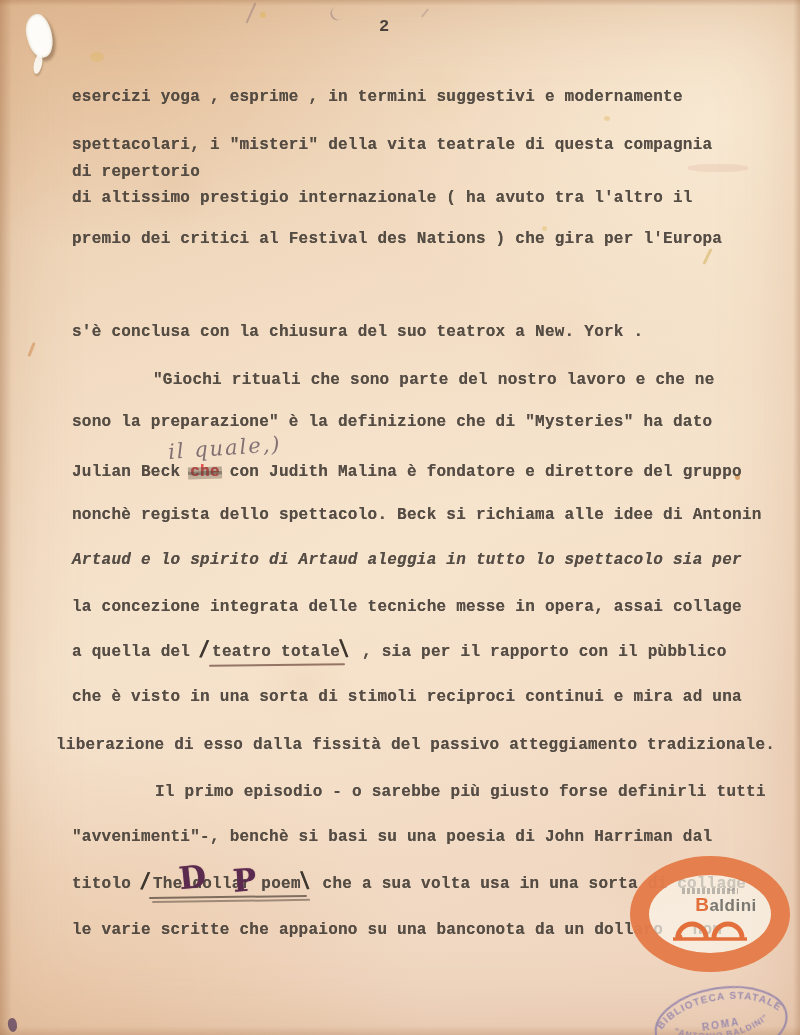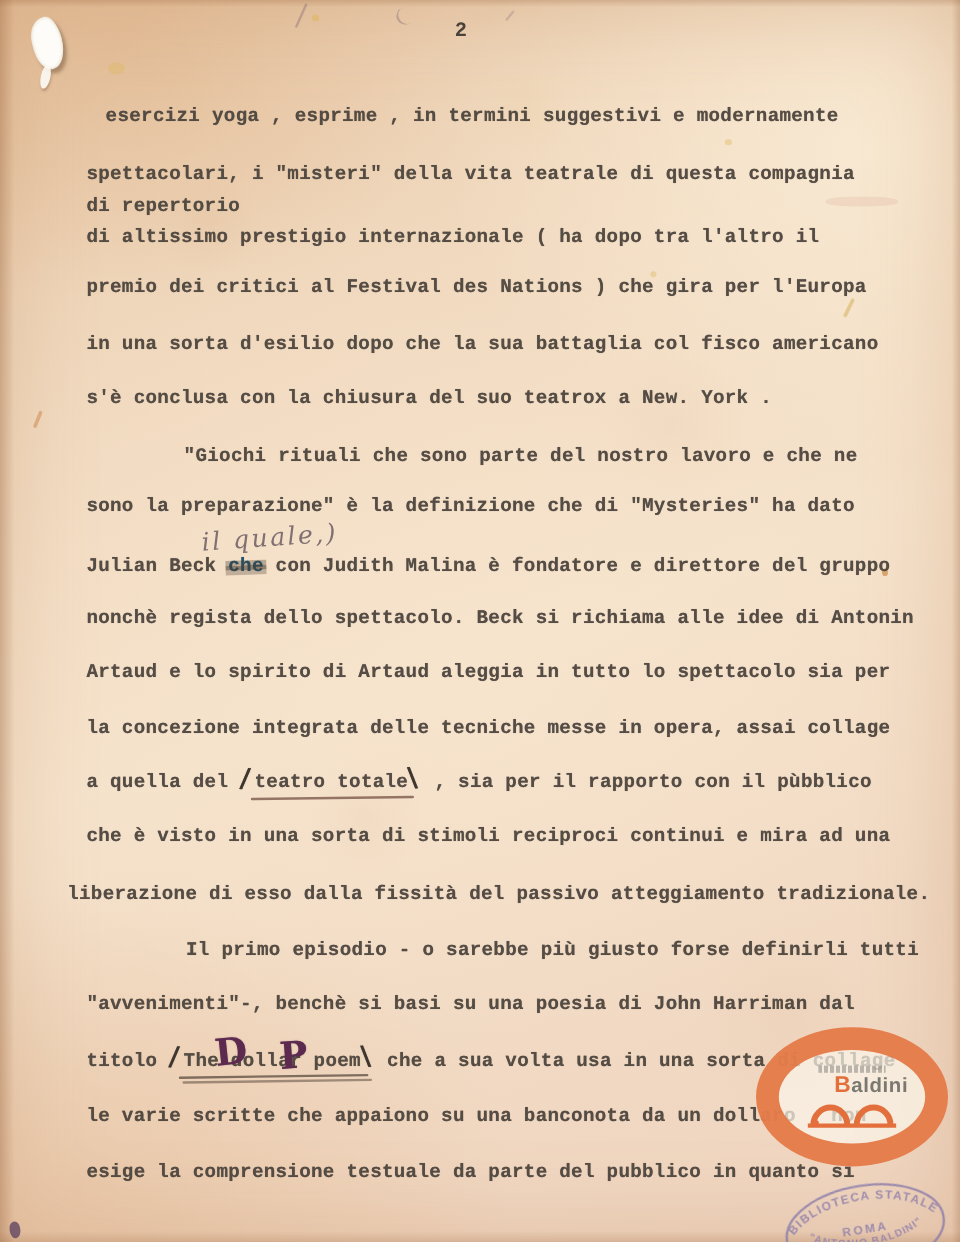--- a/index.html
+++ b/index.html
@@ -42,21 +42,21 @@
   .f4{left:706px;top:248px;width:3px;height:17px;background:rgba(212,176,92,.55);transform:rotate(26deg);border-radius:2px;}
   .f5{left:30px;top:342px;width:3px;height:15px;background:rgba(205,130,70,.5);transform:rotate(22deg);border-radius:2px;}
   .f6{left:8px;top:1018px;width:9px;height:14px;background:rgba(88,62,94,.75);border-radius:50% 45% 55% 50%;transform:rotate(-10deg);}
   .f7{left:735px;top:474px;width:5px;height:6px;background:rgba(206,140,70,.7);border-radius:50%;}
 
   
   .text-layer{position:absolute;inset:0;z-index:5;}
   .tline{position:absolute;white-space:pre;font-size:16px;letter-spacing:.25px;
          color:#48413a;font-weight:600;text-shadow:0 0 .6px rgba(72,64,56,.75);}
   .seg{opacity:.92;}
-  .strike{position:relative;font-weight:800;color:#0c4a6e;}
+  .strike{position:relative;font-weight:800;color:#ef4444;}
   .strike::before{content:"";position:absolute;left:-2px;right:-2px;top:46%;height:4px;
          background:rgba(58,48,38,.6);transform:rotate(-2deg);
          box-shadow:0 -4px 0 rgba(58,48,38,.35),0 4px 0 rgba(58,48,38,.3);}
   .hand-ul{position:relative;}
   .hand-ul::after{content:"";position:absolute;left:-3px;right:-5px;bottom:-5px;height:2px;
          background:rgba(100,62,50,.72);transform:rotate(-.7deg);border-radius:2px;}
   .hand-ul2{position:relative;}
   .hand-ul2::after{content:"";position:absolute;left:-4px;right:-6px;bottom:-5px;height:2px;
          background:rgba(66,52,44,.7);transform:rotate(-.8deg);border-radius:2px;
          box-shadow:3px 4px 0 rgba(66,52,44,.5);}
@@ -113,41 +113,39 @@
 <div class="fiber f7"></div>
 <div class="stain" style="left:90px;top:52px;width:14px;height:10px;background:rgba(222,182,90,.35);"></div>
 <div class="stain" style="left:260px;top:12px;width:6px;height:6px;background:rgba(222,182,90,.55);"></div>
 <div class="stain" style="left:604px;top:116px;width:6px;height:5px;background:rgba(222,182,90,.4);"></div>
 <div class="stain" style="left:542px;top:226px;width:5px;height:5px;background:rgba(222,182,90,.4);"></div>
 <div class="stain" style="left:688px;top:164px;width:60px;height:8px;border-radius:40%;background:rgba(214,164,152,.22);"></div>
 
 <div class="page-num">2</div>
 
 <div class="text-layer">
-    <div class="tline" style="left: 88px; top: 88px;"><span class="seg">esercizi yoga , esprime , in termini suggestivi e modernamente</span></div>
+    <div class="tline" style="left: 72px; top: 88px;"><span class="seg">esercizi yoga , esprime , in termini suggestivi e modernamente</span></div>
     <div class="tline" style="left: 72px; top: 136px;"><span class="seg">spettacolari, i "misteri" della vita teatrale di questa compagnia</span></div>
     <div class="tline" style="left: 72px; top: 163px;"><span class="seg">di repertorio</span></div>
-    <div class="tline" style="left: 72px; top: 189px;"><span class="seg">di altissimo prestigio internazionale ( ha dopo tra l'altro il</span></div>
+    <div class="tline" style="left: 72px; top: 189px;"><span class="seg">di altissimo prestigio internazionale ( ha avuto tra l'altro il</span></div>
     <div class="tline" style="left: 72px; top: 230px;"><span class="seg">premio dei critici al Festival des Nations ) che gira per l'Europa</span></div>
-    <div class="tline" style="left: 72px; top: 278px;"><span class="seg">in una sorta d'esilio dopo che la sua battaglia col fisco americano</span></div>
     <div class="tline" style="left: 72px; top: 323px;"><span class="seg">s'è conclusa con la chiusura del suo teatrox a New. York .</span></div>
     <div class="tline" style="left: 153px; top: 371px;"><span class="seg">"Giochi rituali che sono parte del nostro lavoro e che ne</span></div>
     <div class="tline" style="left: 72px; top: 413px;"><span class="seg">sono la preparazione" è la definizione che di "Mysteries" ha dato</span></div>
     <div class="tline" style="left: 72px; top: 463px;"><span class="seg">Julian Beck </span><span class="seg strike">che</span><span class="seg"> con Judith Malina è fondatore e direttore del gruppo</span></div>
     <div class="tline" style="left: 72px; top: 506px;"><span class="seg">nonchè regista dello spettacolo. Beck si richiama alle idee di Antonin</span></div>
-    <div class="tline" style="left: 72px; top: 551px;"><span class="seg">Artaud e lo spirito di Artaud aleggia in tutto lo spettacolo sia per</span></div>
+    <div class="tline" style="left: 72px; top: 551px; font-style: italic;"><span class="seg">Artaud e lo spirito di Artaud aleggia in tutto lo spettacolo sia per</span></div>
     <div class="tline" style="left: 72px; top: 598px;"><span class="seg">la concezione integrata delle tecniche messe in opera, assai collage</span></div>
     <div class="tline" style="left: 72px; top: 643px;"><span class="seg">a quella del </span><span class="hand-mark sl">/</span><span class="seg hand-ul">teatro totale</span><span class="hand-mark bs">\</span><span class="seg"> , sia per il rapporto con il pùbblico</span></div>
     <div class="tline" style="left: 72px; top: 688px;"><span class="seg">che è visto in una sorta di stimoli reciproci continui e mira ad una</span></div>
     <div class="tline" style="left: 56px; top: 736px;"><span class="seg">liberazione di esso dalla fissità del passivo atteggiamento tradizionale.</span></div>
     <div class="tline" style="left: 155px; top: 783px;"><span class="seg">Il primo episodio - o sarebbe più giusto forse definirli tutti</span></div>
     <div class="tline" style="left: 72px; top: 828px;"><span class="seg">"avvenimenti"-, benchè si basi su una poesia di John Harriman dal</span></div>
     <div class="tline" style="left: 72px; top: 875px;"><span class="seg">titolo </span><span class="hand-mark sl">/</span><span class="seg hand-ul2">The dollar poem</span><span class="hand-mark bs">\</span><span class="seg"> che a sua volta usa in una sorta di collage</span><span class="cap-letter cap-d">D</span><span class="cap-letter cap-p">P</span></div>
     <div class="tline" style="left: 72px; top: 921px;"><span class="seg">le varie scritte che appaiono su una banconota da un dollaro , non</span></div>
-    <div class="tline" style="left: 72px; top: 968px;"><span class="seg">esige la comprensione testuale da parte del pubblico in quanto si</span></div>
   </div>
 
 <div class="hand-insert">il quale,)</div>
 
 <div class="wm">
   <div class="wm-inner">
     <div class="wm-small"></div>
     <div class="wm-name"><b>B</b><span>aldini</span></div>
     <svg class="wm-arches" width="74" height="26" viewBox="0 0 74 26">
       <path d="M5 23 a14 14 0 0 1 28 0 M41 23 a14 14 0 0 1 28 0" fill="none" stroke="#e3703c" stroke-width="5"></path>

